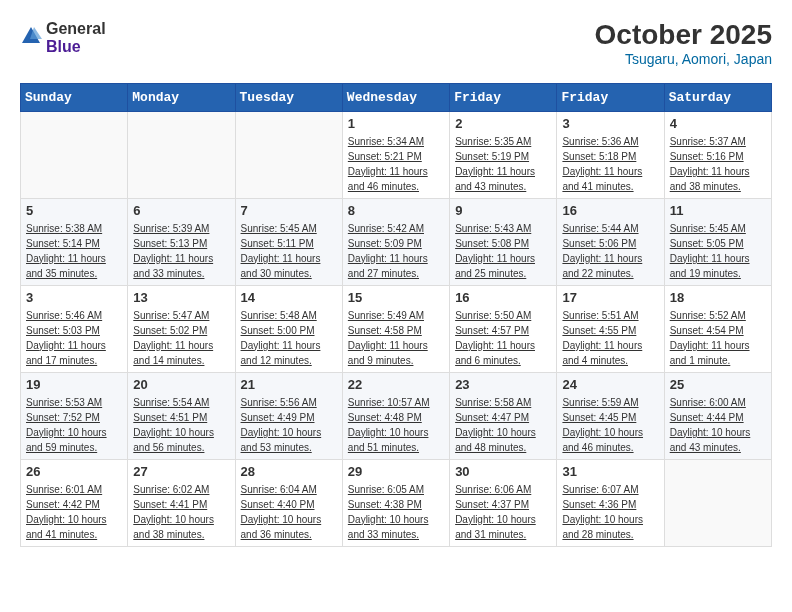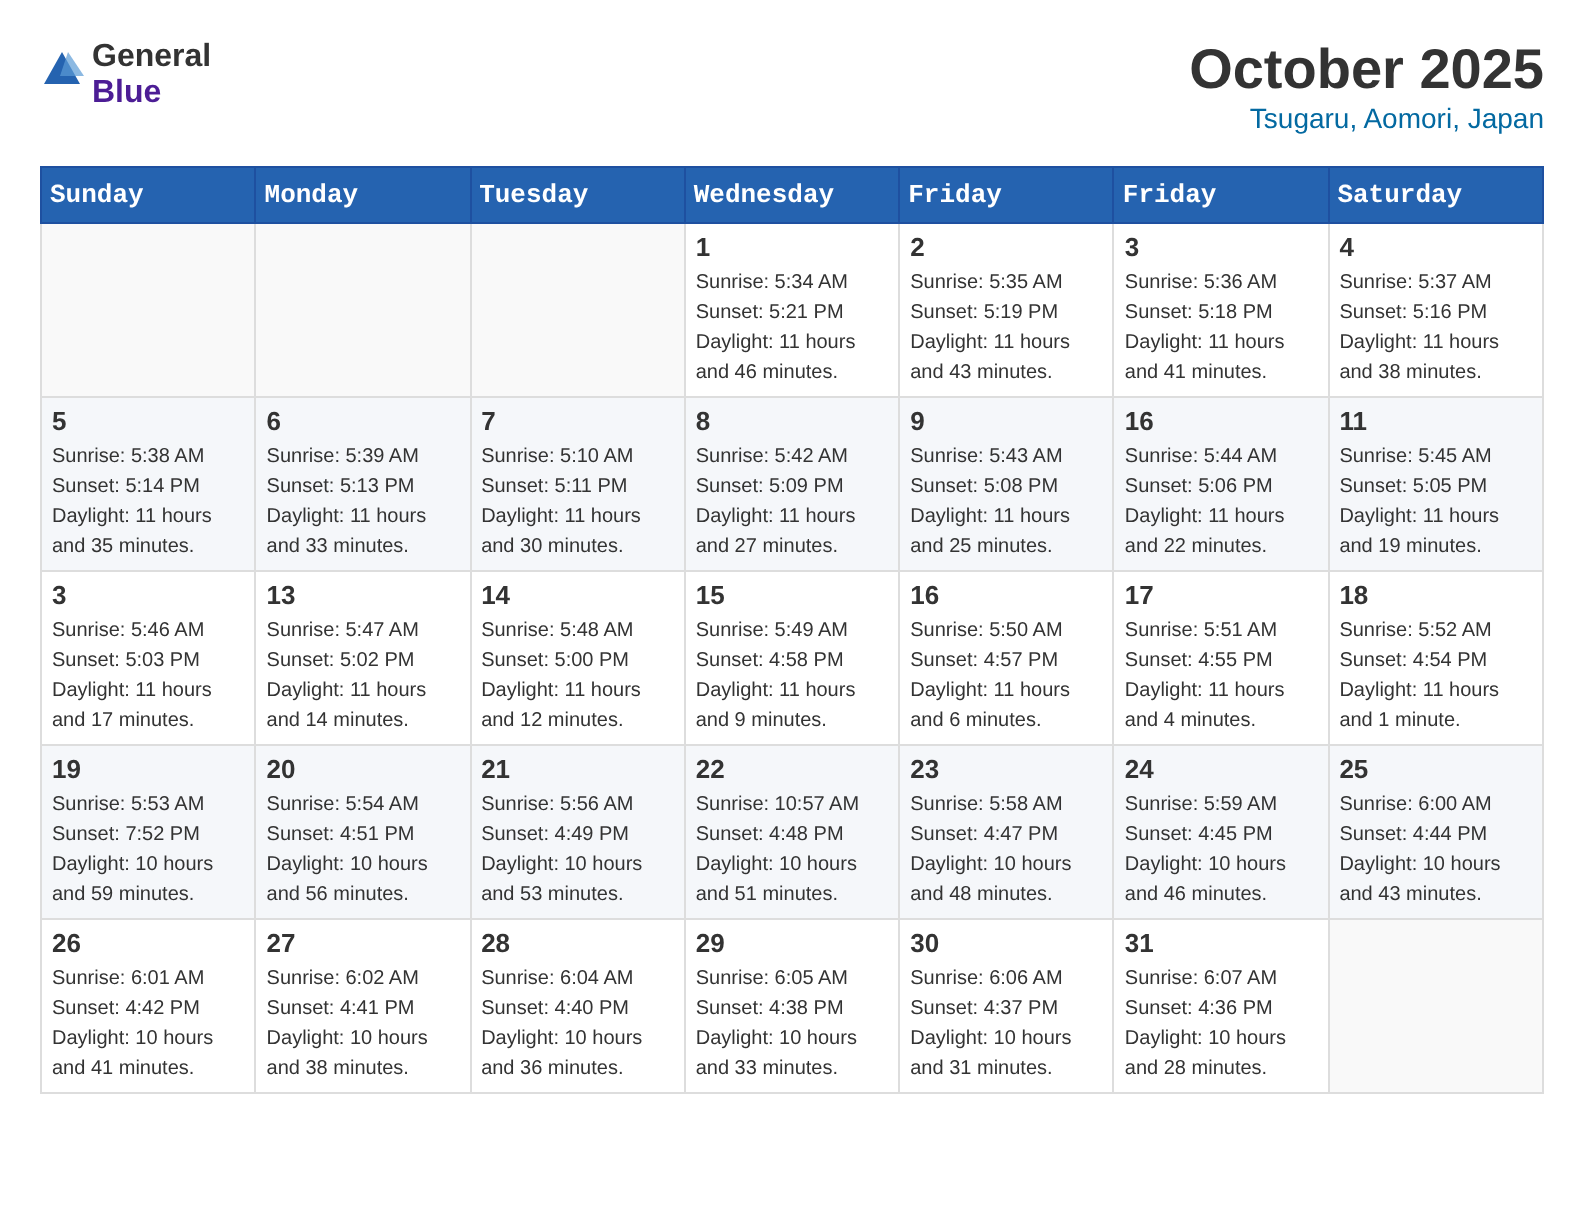--- a/index.html
+++ b/index.html
@@ -72,20 +72,21 @@
     .day-num {
       font-size: 13px;
       font-weight: bold;
       margin-bottom: 3px;
       display: block;
     }
     .day-info {
       font-size: 10px;
       line-height: 1.5;
       color: #333;
+      text-decoration: underline;
     }
     .empty-cell {
       background: #f9f9f9 !important;
     }
   </style>
 </head>
 <body>
 
 <div class="header">
   <div class="logo">
@@ -162,21 +163,21 @@
         </td>
         <td>
           <span class="day-num">6</span>
           <div class="day-info">Sunrise: 5:39 AM
 Sunset: 5:13 PM
 Daylight: 11 hours
 and 33 minutes.</div>
         </td>
         <td>
           <span class="day-num">7</span>
-          <div class="day-info">Sunrise: 5:10 AM
+          <div class="day-info">Sunrise: 5:45 AM
 Sunset: 5:11 PM
 Daylight: 11 hours
 and 30 minutes.</div>
         </td>
         <td>
           <span class="day-num">8</span>
           <div class="day-info">Sunrise: 5:42 AM
 Sunset: 5:09 PM
 Daylight: 11 hours
 and 27 minutes.</div>

